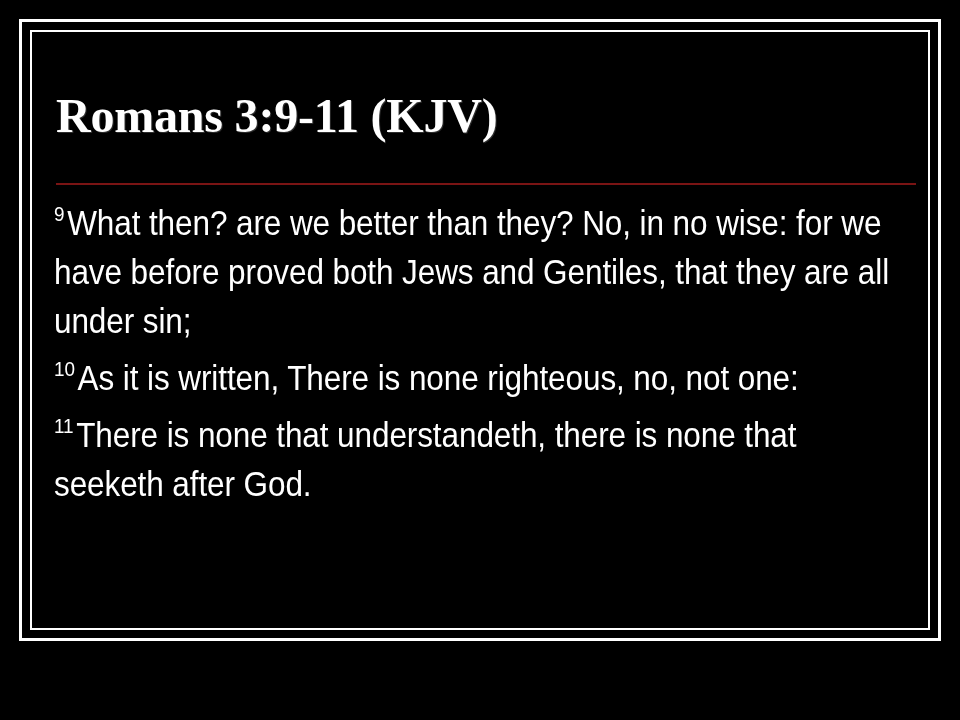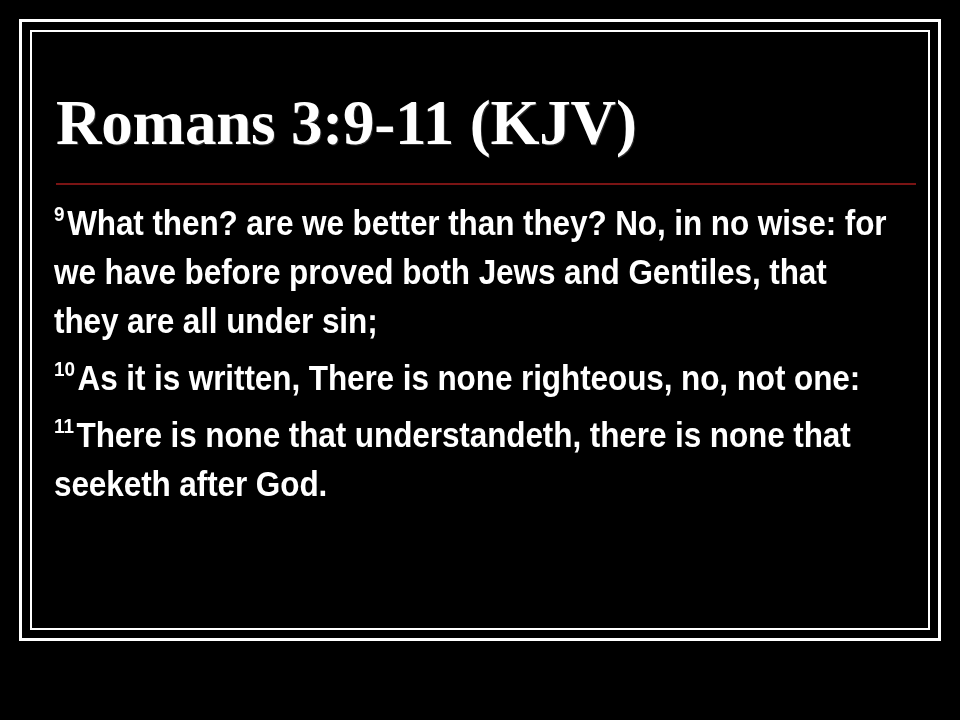--- a/index.html
+++ b/index.html
@@ -47,21 +47,21 @@
     position: absolute;
     left: 56px;
     top: 92px;
     width: 860px;
   }
 
   .slide-title {
     margin: 0;
     font-family: "Liberation Serif", "DejaVu Serif", serif;
     font-weight: bold;
-    font-size: 63px;
+    font-size: 48px;
     line-height: 1.0;
     color: #ffffff;
     letter-spacing: -0.2px;
     white-space: nowrap;
     text-shadow: 1px 1px 0 rgba(255,255,255,0.18);
   }
 
   
   .title-rule {
     position: absolute;
@@ -71,21 +71,20 @@
     height: 2px;
     background: #7a1414;
   }
 
   
   .body-block {
     position: absolute;
     left: 54px;
     top: 198px;
     width: 840px;
-    font-weight: bold;
   }
 
   .verse-para {
     margin: 0 0 8px 0;
     color: #ffffff;
     font-family: "Liberation Sans", sans-serif;
     font-size: 35px;
     line-height: 49px;
     font-stretch: condensed;
     transform: scaleX(0.90);

